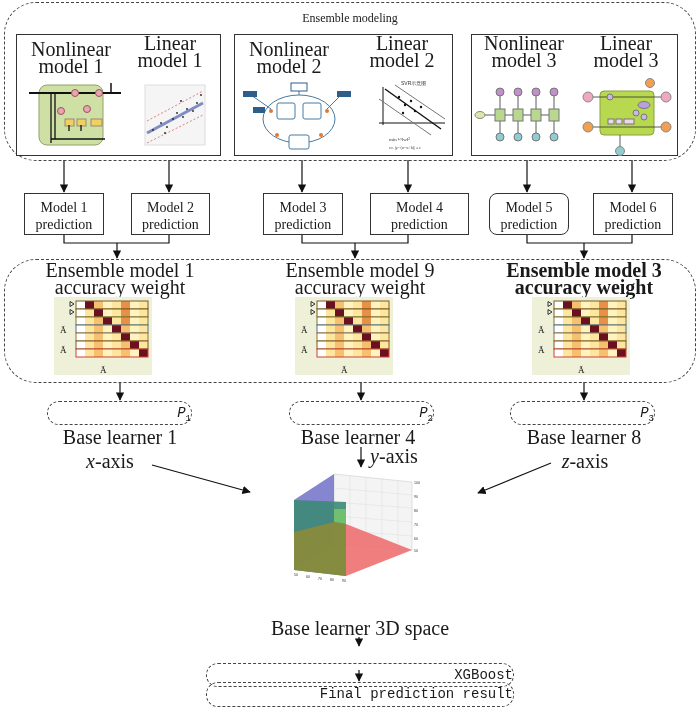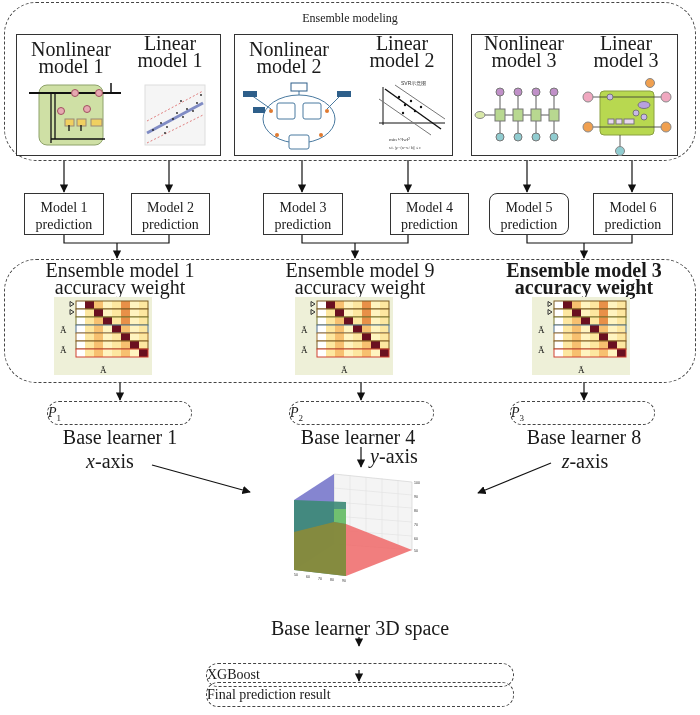--- a/index.html
+++ b/index.html
@@ -1,21 +1,21 @@
 <!DOCTYPE html>
 <html><head>
 <meta charset="utf-8">
 <style>
   html,body{margin:0;padding:0;background:#fff;}
   body{width:700px;height:715px;position:relative;overflow:hidden;font-family:"Liberation Serif","DejaVu Serif",serif;color:#1a1a1a;}
   .dash-region{position:absolute;border:1.3px dashed #444;border-radius:32px;box-sizing:border-box;}
   .solid-box{position:absolute;border:1.2px solid #333;box-sizing:border-box;background:#fff;}
   .pred-box{position:absolute;border:1.2px solid #333;box-sizing:border-box;background:#fff;text-align:center;font-size:14px;line-height:17px;padding-top:5px;}
   .lbl{position:absolute;text-align:center;font-size:20px;line-height:17px;}
-  .pill{position:absolute;border:1.2px dashed #444;border-radius:12px;box-sizing:border-box;text-align:left;font-size:14px;}
+  .pill{position:absolute;border:1.2px dashed #444;border-radius:12px;box-sizing:border-box;text-align:right;font-size:14px;font-family:Liberation Mono, monospace;}
   svg{position:absolute;left:0;top:0;}
   .thumb{position:absolute;background:#eef0d8;}
 </style>
 </head>
 <body>
 
 <svg width="700" height="715">
   <defs>
     <marker id="ah" viewBox="0 0 10 10" refX="9" refY="5" markerWidth="7" markerHeight="7" orient="auto">
       <path d="M0,0 L10,5 L0,10 z" fill="#111"></path>
@@ -219,21 +219,21 @@
     <div>prediction</div>
 </div>
 <div class="pred-box" style="left:131px;top:193px;width:79px;height:42px;">
   <div>Model 2</div>
     <div>prediction</div>
 </div>
 <div class="pred-box" style="left:263px;top:193px;width:80px;height:42px;">
   <div>Model 3</div>
     <div>prediction</div>
 </div>
-<div class="pred-box" style="left:370px;top:193px;width:79px;height:42px;margin-left:20px;">
+<div class="pred-box" style="left:370px;top:193px;width:99px;height:42px;">
   <div>Model 4</div>
     <div>prediction</div>
 </div>
 <div class="pred-box" style="left:489px;top:193px;width:80px;height:42px;border-radius:8px;">
   <div>Model 5</div>
     <div>prediction</div>
 </div>
 <div class="pred-box" style="left:593px;top:193px;width:80px;height:42px;">
   <div>Model 6</div>
     <div>prediction</div>

